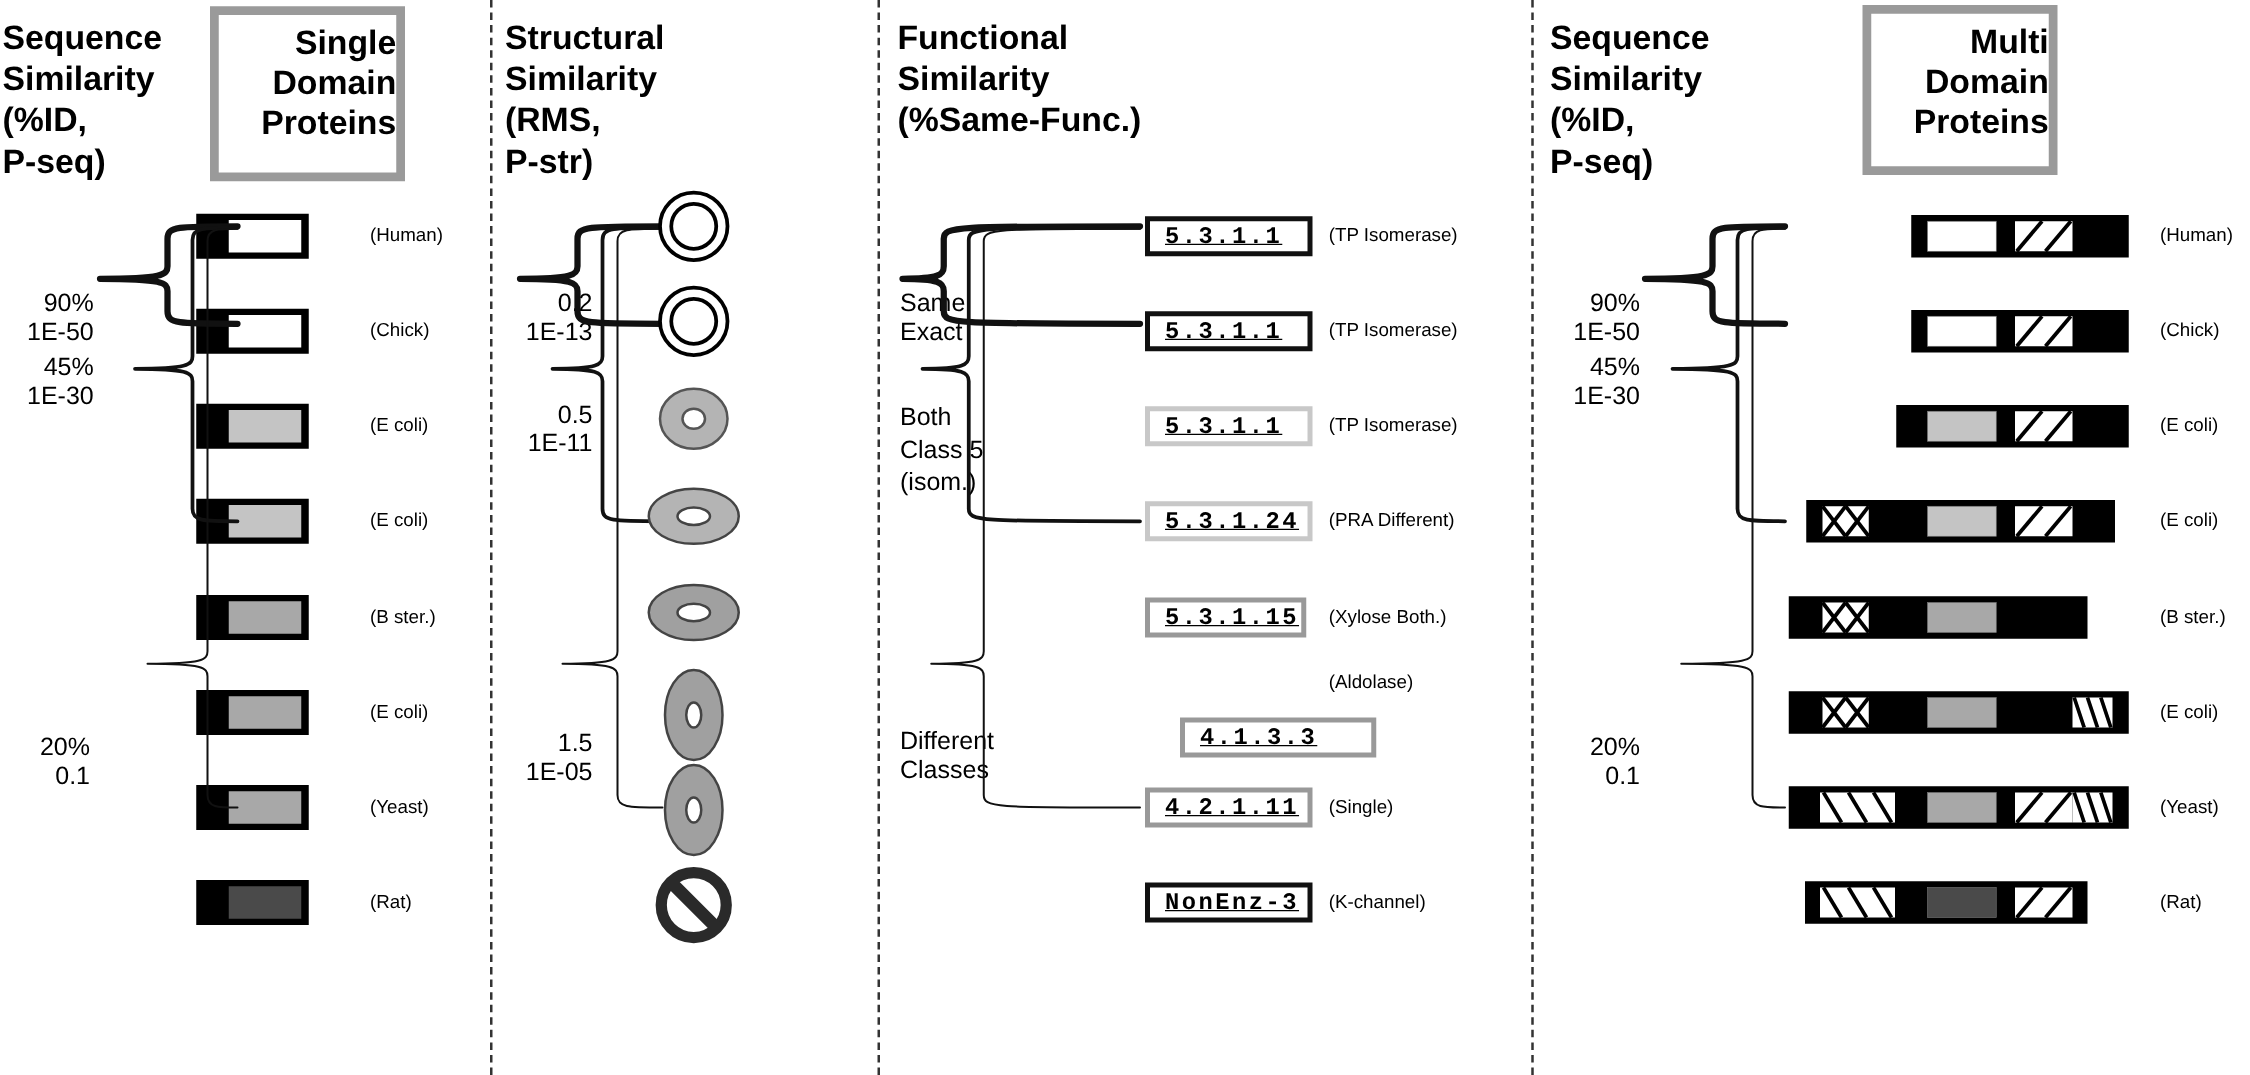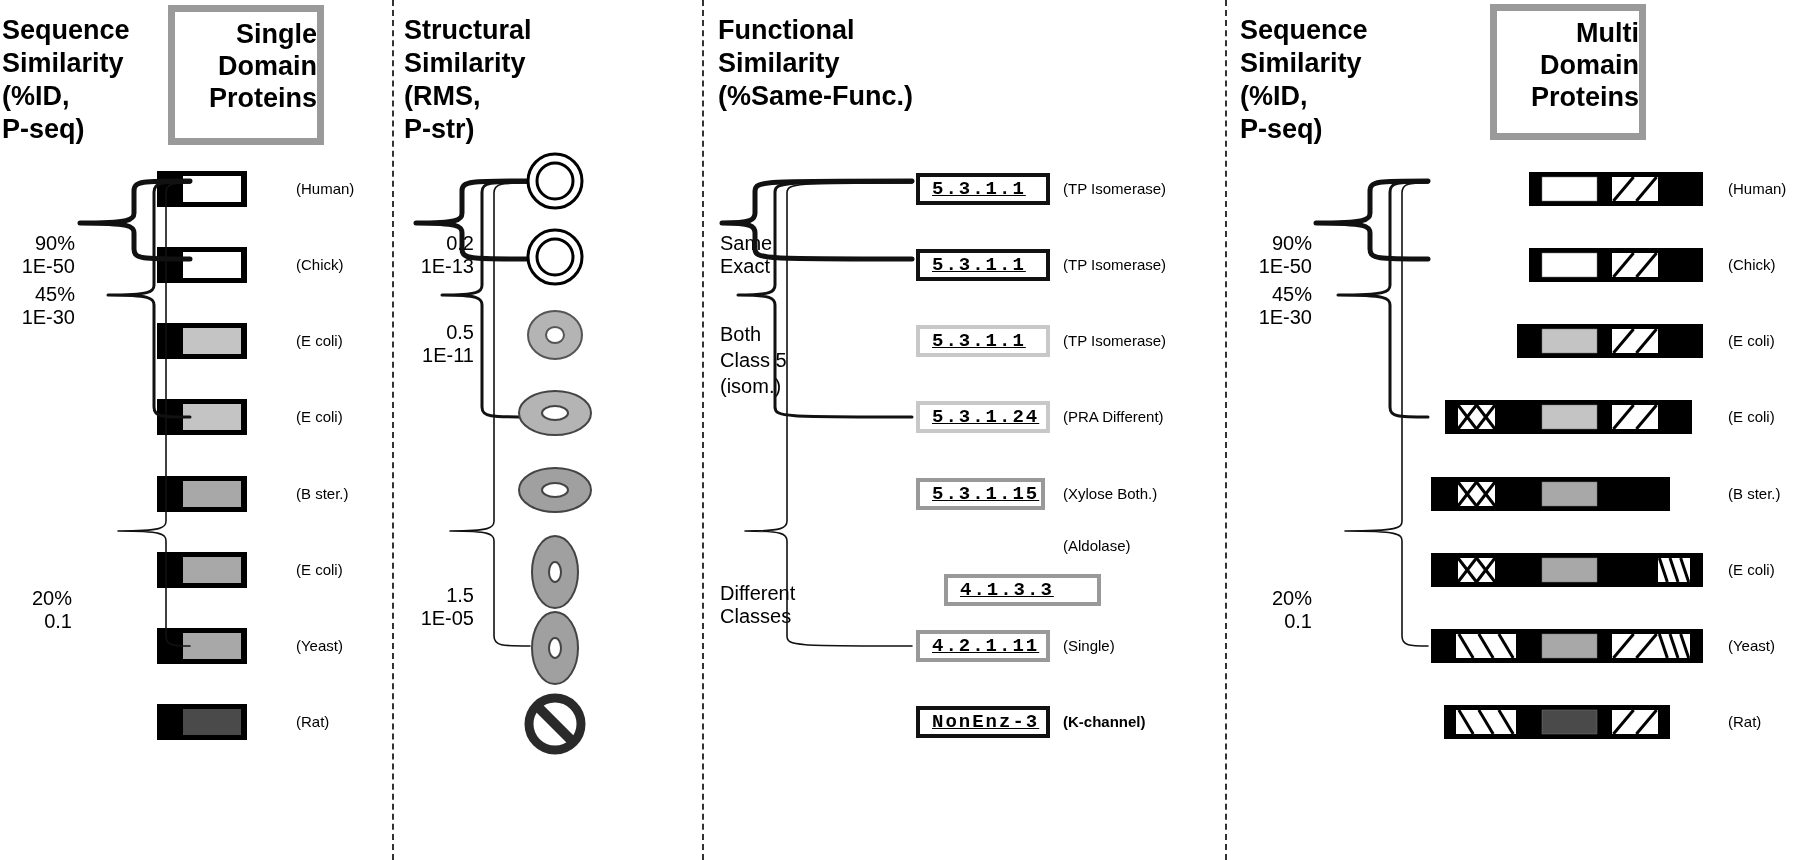--- a/index.html
+++ b/index.html
@@ -104,21 +104,21 @@
     <div class="sp" style="left: 1063px; top: 332px;">(TP Isomerase)</div>
     <div class="ec" style="left: 916px; top: 401px; width: 134px; border: 4px solid rgb(200, 200, 200);">5.3.1.24</div>
     <div class="sp" style="left: 1063px; top: 408px;">(PRA Different)</div>
     <div class="ec" style="left: 916px; top: 478px; width: 129px; border: 4px solid rgb(153, 153, 153);">5.3.1.15</div>
     <div class="sp" style="left: 1063px; top: 485px;">(Xylose Both.)</div>
     <div class="ec" style="left: 916px; top: 574px; width: 157px; border: 4px solid rgb(153, 153, 153); margin-left: 28px;">4.1.3.3</div>
     <div class="sp" style="left: 1063px; top: 537px;">(Aldolase)</div>
     <div class="ec" style="left: 916px; top: 630px; width: 134px; border: 4px solid rgb(153, 153, 153);">4.2.1.11</div>
     <div class="sp" style="left: 1063px; top: 637px;">(Single)</div>
     <div class="ec" style="left: 916px; top: 706px; width: 134px; border: 4px solid rgb(17, 17, 17);">NonEnz-3</div>
-    <div class="sp" style="left: 1063px; top: 713px; font-weight: bold;">(K-channel)</div>
+    <div class="sp" style="left: 1063px; top: 713px;">(K-channel)</div>
   </div>
 
 <div class="abs hdr" style="left:1240px;top:14px;">Sequence
 Similarity
 (%ID,
 P-seq)</div>
 <div class="boxhdr" style="left:1490px;top:4px;width:156px;height:136px;">Multi
 Domain
 Proteins</div>
 

